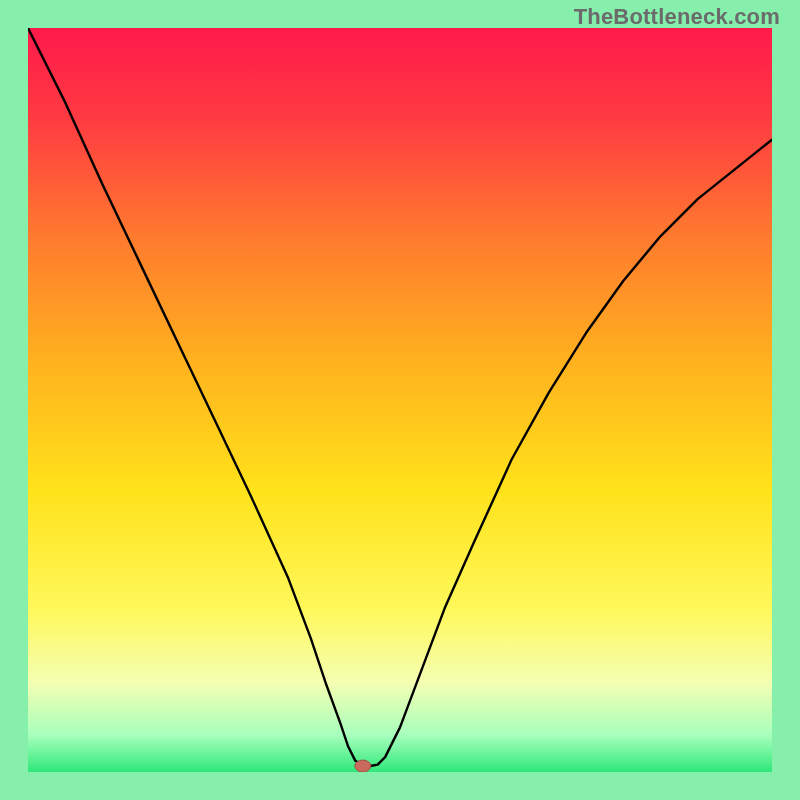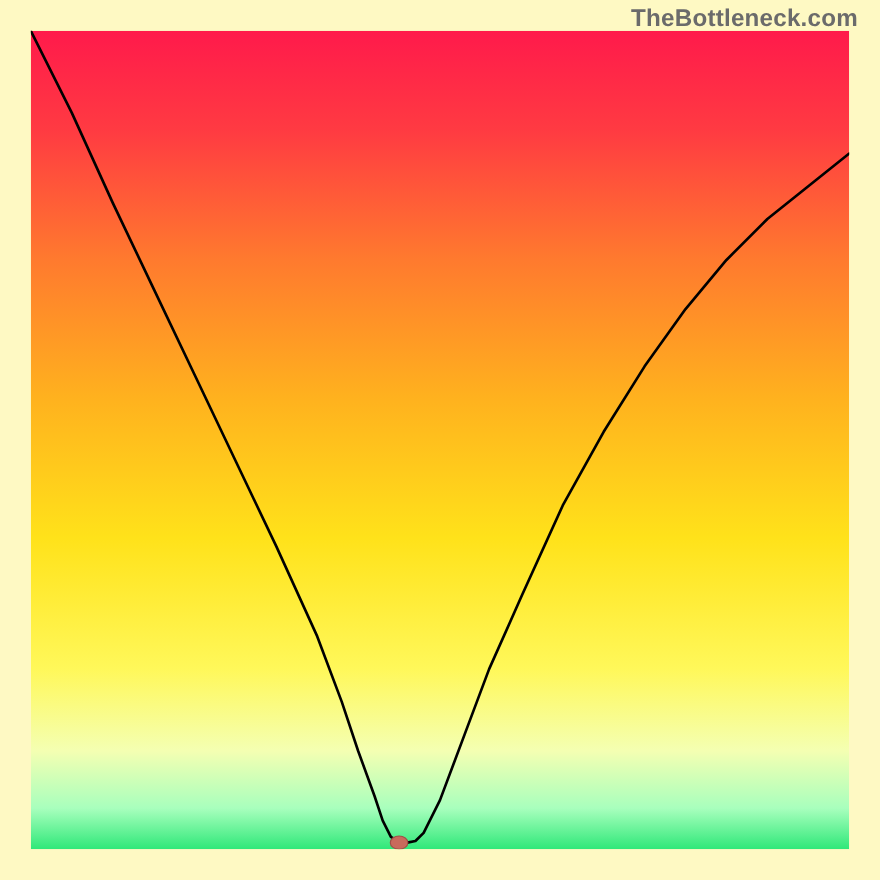--- a/index.html
+++ b/index.html
@@ -10,21 +10,21 @@
     background: #000;
     font-family: Arial, Helvetica, sans-serif;
     overflow: hidden;
   }
   .frame {
     position: absolute;
     left: 0;
     top: 0;
     width: 800px;
     height: 800px;
-    background: #fef9c3;
+    background: #86efac;
   }
   .plot {
     position: absolute;
     left: 28px;
     top: 28px;
     width: 744px;
     height: 744px;
   }
   .watermark {
     position: absolute;

